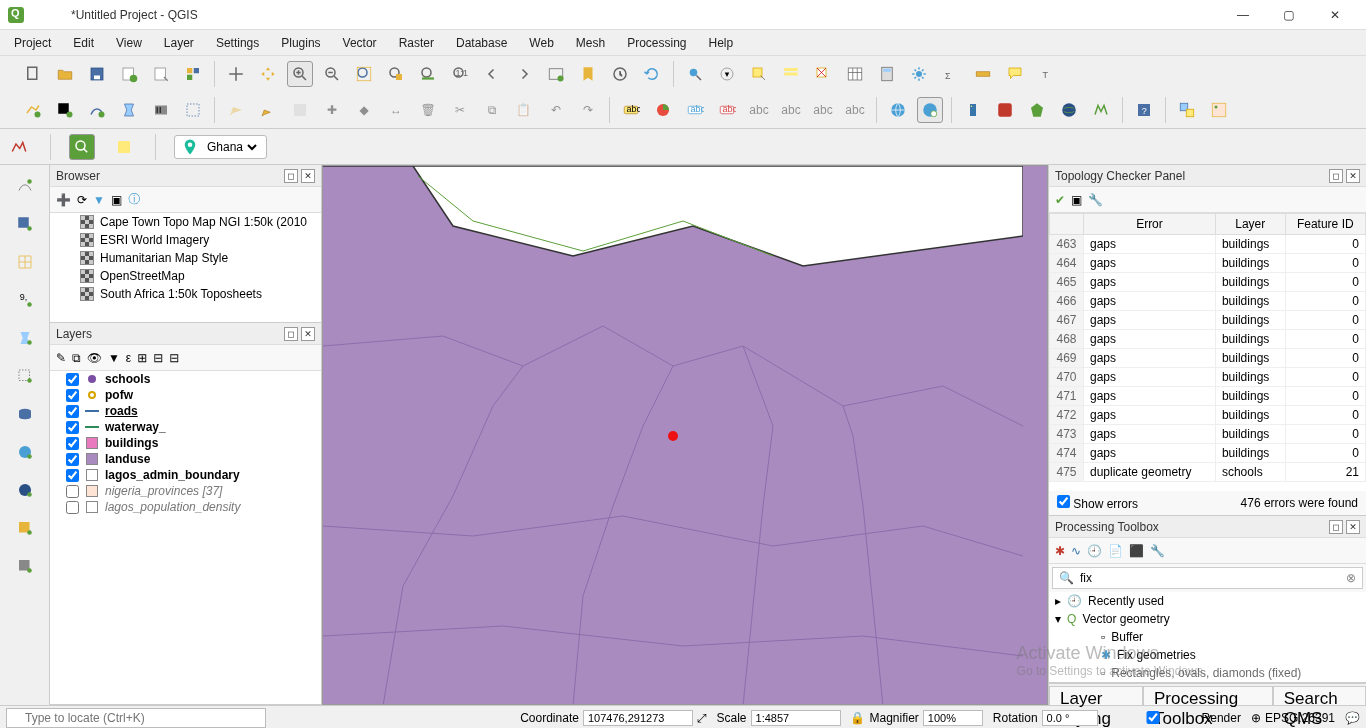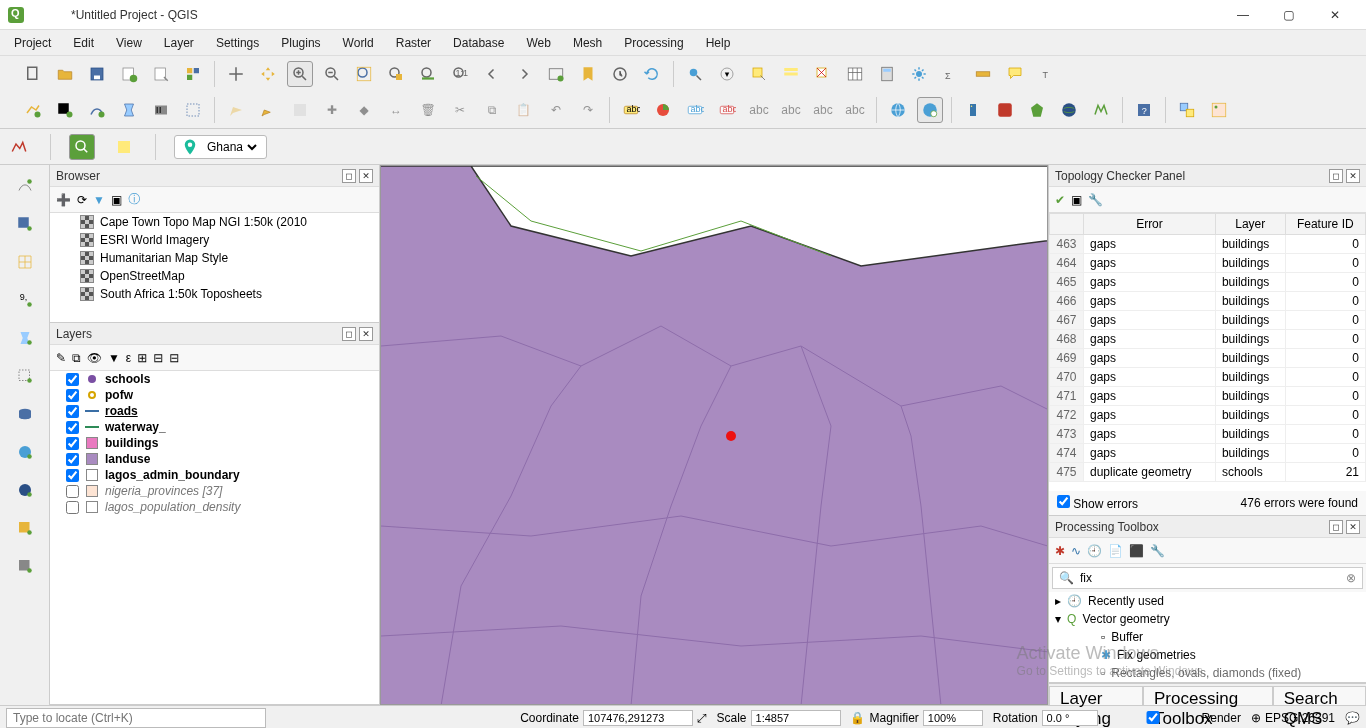--- a/index.html
+++ b/index.html
@@ -18,21 +18,21 @@
 .tb-btn { width: 26px; height: 26px; display:flex; align-items:center; justify-content:center; border:1px solid transparent; border-radius:3px; }
 .tb-btn.active{border-color:#999;background:#e8e8e8;}
 .tb-btn svg{width:18px;height:18px;}
 .searchloc-row { height:36px; display:flex; align-items:center; padding:2px 6px; gap:16px; border-bottom:1px solid #ccc;}
 .loc-combo { display:flex; align-items:center; gap:4px; border:1px solid #bbb; background:#fff; padding:2px 6px; border-radius:3px;}
 .loc-combo select{border:none;background:transparent;font-size:12px;}
 .search-in { flex:0 0 760px; border:1px solid #bbb; background:#fff; padding:4px 8px; border-radius:3px;}
 .main { display:flex; height: calc(728px - 30px - 26px - 36px - 36px - 36px - 24px); }
 .left-toolbox{width:50px;background:#f0f0f0;border-right:1px solid #ccc;display:flex;flex-direction:column;align-items:center;gap:8px;padding-top:6px;}
 .left-toolbox .tb-btn{width:30px;height:30px;}
-.left-panels{width:330px;display:flex;flex-direction:column;border-right:1px solid #ccc;}
+.left-panels{width:272px;display:flex;flex-direction:column;border-right:1px solid #ccc;}
 .panel{background:#f8f8f8;border-bottom:1px solid #ccc;display:flex;flex-direction:column;}
 .panel-hdr{height:22px;background:#eee;display:flex;align-items:center;padding:0 6px;font-weight:400;color:#333;border-bottom:1px solid #ddd;}
 .panel-hdr .spacer{flex:1;}
 .panel-hdr .pbtn{width:14px;height:14px;border:1px solid #999;margin-left:3px;font-size:9px;display:flex;align-items:center;justify-content:center;background:#fff;}
 .panel-toolbar{height:26px;display:flex;align-items:center;gap:6px;padding:0 6px;border-bottom:1px solid #ddd;}
 .panel-body{flex:1;overflow:auto;background:#fff;}
 .tree-item{display:flex;align-items:center;gap:6px;padding:2px 6px 2px 30px;white-space:nowrap;}
 .layer-item{display:flex;align-items:center;gap:6px;padding:1px 6px 1px 16px;}
 .layer-item .cb{width:13px;height:13px;}
 .layer-item .sym{width:14px;height:14px;display:flex;align-items:center;justify-content:center;}
@@ -45,21 +45,21 @@
 .error-table td.rn{background:#f4f4f4;text-align:center;color:#666;width:34px;}
 .error-table td.fid{text-align:right;}
 .show-err{display:flex;align-items:center;gap:6px;padding:4px 8px;justify-content:space-between;font-size:12px;}
 .processing-body{background:#fff;flex:1;overflow:auto;}
 .proc-search{display:flex;align-items:center;gap:6px;padding:3px 6px;border:1px solid #ccc;margin:3px;background:#fff;}
 .proc-tree-item{display:flex;align-items:center;gap:6px;padding:2px 6px;}
 .proc-tree-item.indent2{padding-left:52px;}
 .bottom-tabs{display:flex;gap:0;border-top:1px solid #ccc;background:#f0f0f0;height:22px;}
 .bottom-tabs div{padding:2px 10px;border:1px solid #ccc;border-bottom:none;background:#f8f8f8;margin-top:2px;font-size:17px;}
 .statusbar{height:24px;background:#f0f0f0;border-top:1px solid #ccc;display:flex;align-items:center;padding:0 6px;gap:10px;font-size:11px;}
-.statusbar .locate{flex:0 0 260px;border:1px solid #bbb;background:#fff;padding:2px 6px;color:#888;}
+.statusbar .locate{flex:0 0 260px;border:1px solid #bbb;background:#fff;padding:2px 18px;color:#888;}
 .statusbar .field{display:flex;align-items:center;gap:4px;}
 .statusbar .field input{width:90px;border:1px solid #bbb;padding:1px 4px;background:#fff;font-size:11px;}
 .statusbar .sp{flex:1;}
 .watermark{position:absolute;right:160px;bottom:50px;color:rgba(120,120,120,.5);font-size:20px;pointer-events:none;}
 .tile-ico{width:14px;height:14px;background:repeating-conic-gradient(#555 0 25%,#ccc 0 50%);background-size:8px 8px;border:1px solid #888;}
 </style>
 </head>
 <body>
 
 <div class="titlebar">
@@ -72,21 +72,21 @@
   </div>
 </div>
 
 <div class="menubar">
   <span>Project</span>
   <span>Edit</span>
   <span>View</span>
   <span>Layer</span>
   <span>Settings</span>
   <span>Plugins</span>
-  <span>World</span>
+  <span>Vector</span>
   <span>Raster</span>
   <span>Database</span>
   <span>Web</span>
   <span>Mesh</span>
   <span>Processing</span>
   <span>Help</span>
 </div>
 
 <div class="toolbars">
   <div class="toolbar-row">

